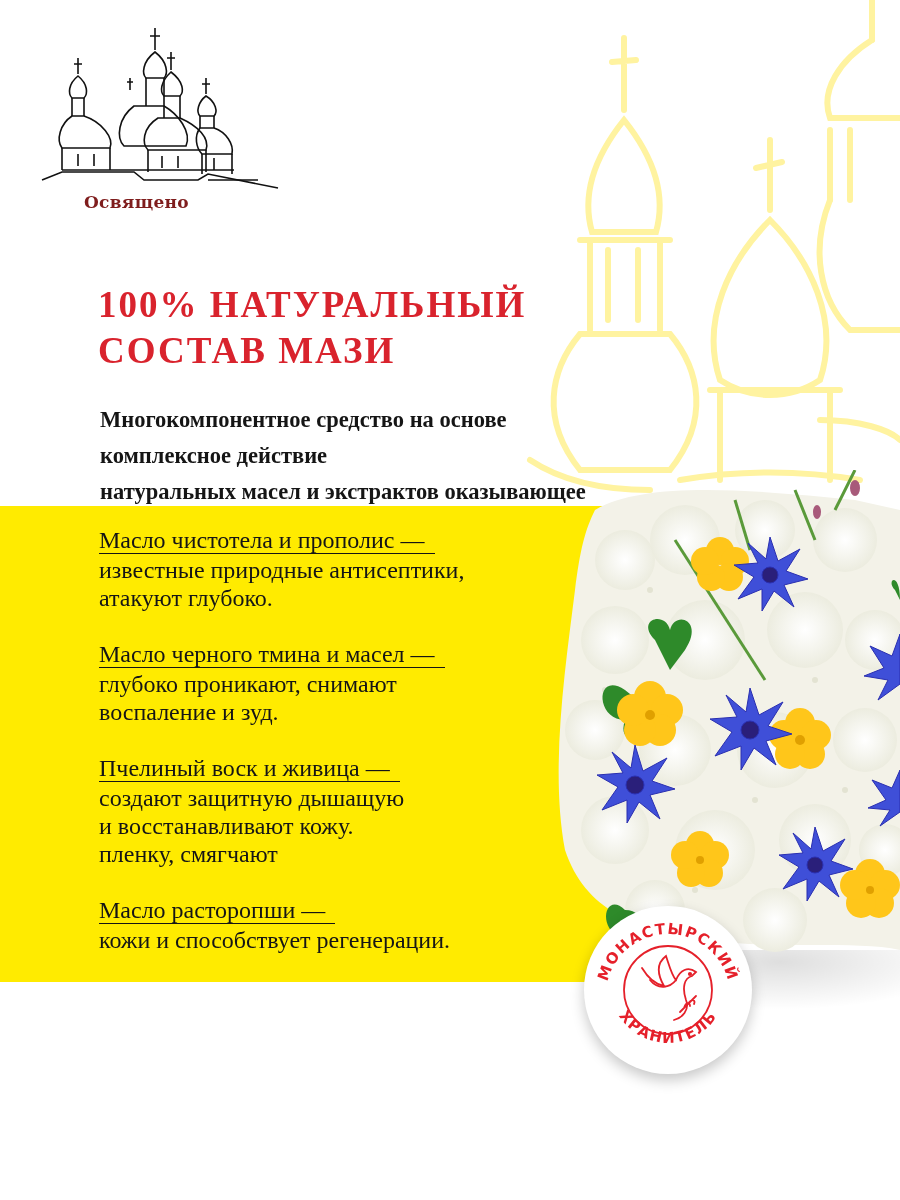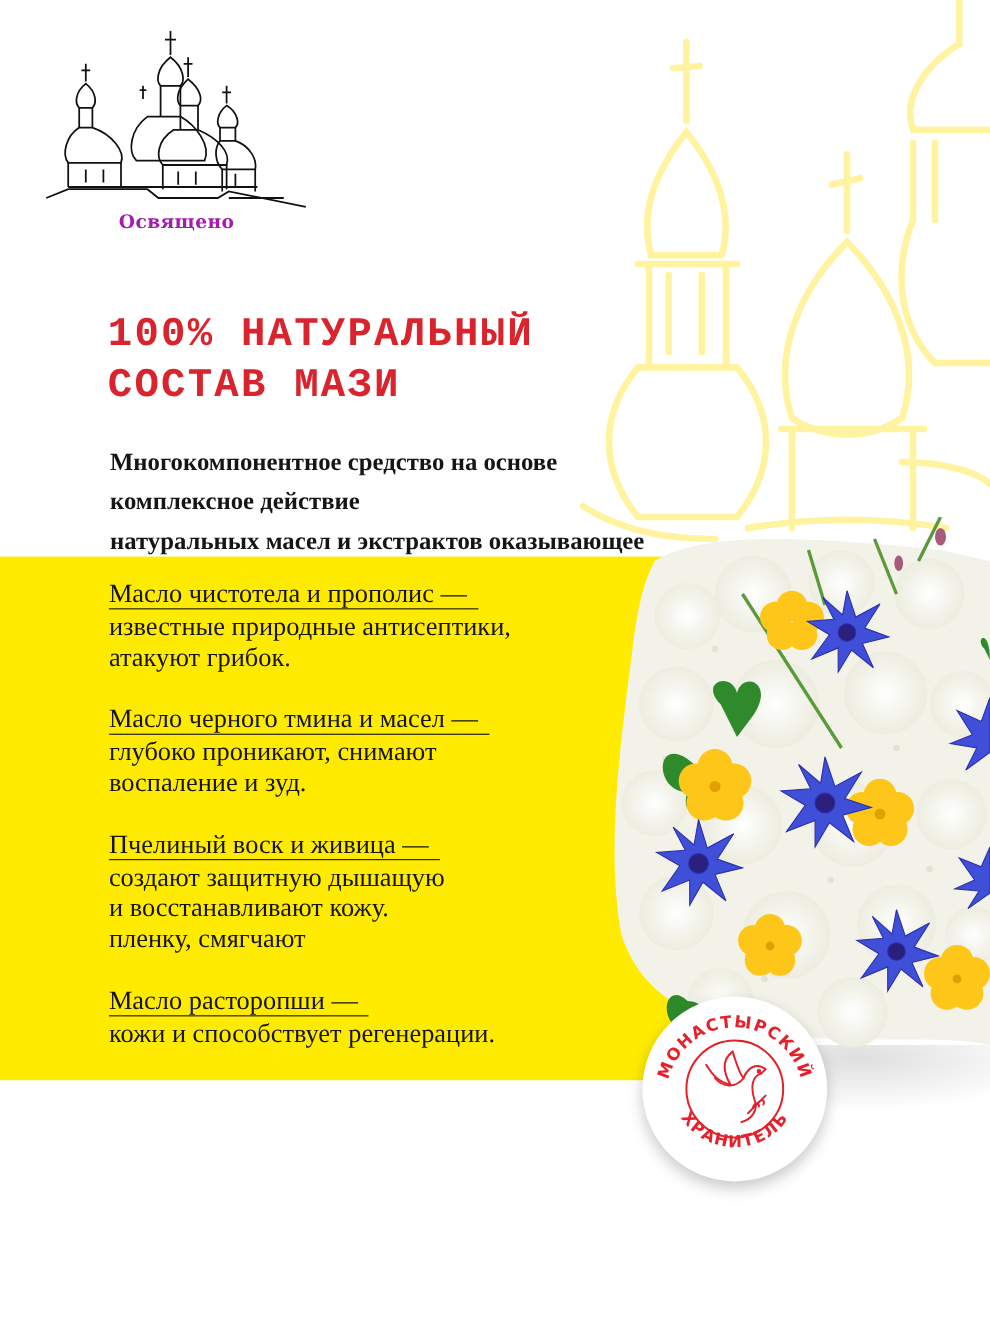--- a/index.html
+++ b/index.html
@@ -2,25 +2,25 @@
 <html><head>
 <meta charset="utf-8">
 <style>
   * { margin: 0; padding: 0; box-sizing: border-box; }
   html, body { width: 900px; height: 1200px; overflow: hidden; background: #ffffff; }
   body { position: relative; font-family: "Liberation Serif", "DejaVu Serif", serif; }
 
   .bg-church { position: absolute; left: 520px; top: 0; width: 380px; height: 520px; z-index: 1; }
 
   .logo-church { position: absolute; left: 38px; top: 28px; width: 246px; height: 168px; z-index: 3; }
-  .logo-label { position: absolute; left: 108px; top: 192px; font-family: "DejaVu Serif", serif;
-    font-weight: bold; font-size: 17px; color: #a21caf; letter-spacing: 0.3px; z-index: 3; }
+  .logo-label { position: absolute; left: 84px; top: 192px; font-family: "DejaVu Serif", serif;
+    font-weight: bold; font-size: 17px; color: #7f1d1d; letter-spacing: 0.3px; z-index: 3; }
 
   .headline { position: absolute; left: 98px; top: 282px; z-index: 3;
-    font-family: Liberation Mono, monospace; font-weight: bold; color: #d9232d;
+    font-family: Liberation Serif, serif; font-weight: bold; color: #d9232d;
     font-size: 37px; line-height: 46px; letter-spacing: 2px; }
   .headline div { white-space: nowrap; }
 
   .subtitle { position: absolute; left: 100px; top: 396px; width: 650px; z-index: 3;
     font-family: "Liberation Serif", serif; font-weight: bold; color: #151515;
     font-size: 22.5px; line-height: 24px; }
   .subtitle div { white-space: nowrap; margin-top: 12px; }
 
   .yellow-band { position: absolute; left: 0; top: 506px; width: 640px; height: 476px;
     background: #ffeb00; z-index: 2; }
@@ -236,21 +236,21 @@
       <ellipse cx="300" cy="18" rx="5" ry="8"></ellipse>
       <ellipse cx="262" cy="42" rx="4" ry="7"></ellipse>
     </g>
 </svg>
 
 <div class="ingredients">
   <div class="ingredient">
     <span class="ingredient-title">Масло чистотела и прополис —</span>
     <div class="ingredient-desc">
       <div>известные природные антисептики,</div>
-      <div>атакуют грибок.</div>
+      <div>атакуют глубоко.</div>
     </div>
   </div>
   <div class="ingredient">
     <span class="ingredient-title">Масло черного тмина и масел —</span>
     <div class="ingredient-desc">
       <div>глубоко проникают, снимают</div>
       <div>воспаление и зуд.</div>
     </div>
   </div>
   <div class="ingredient">

